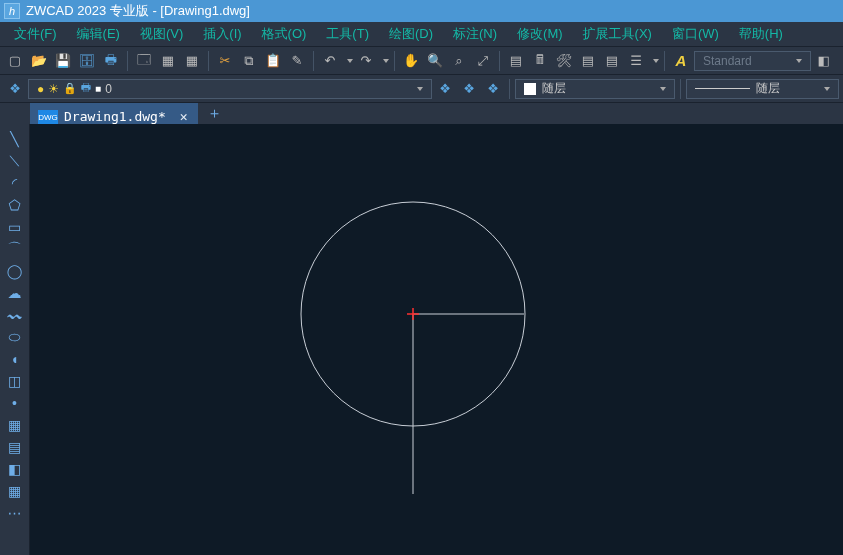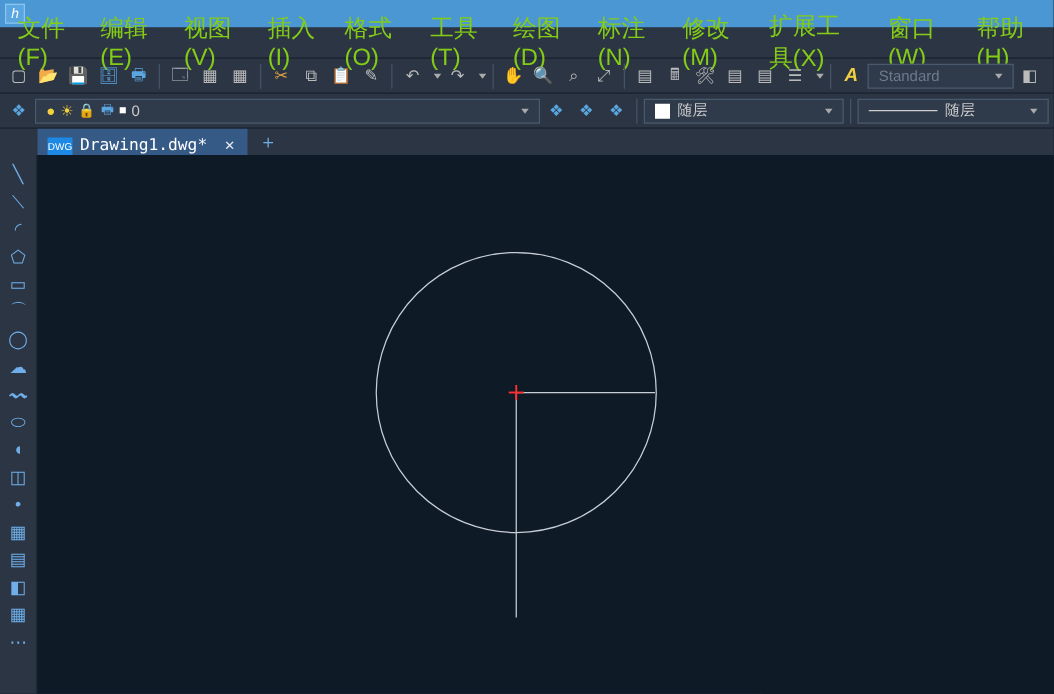--- a/index.html
+++ b/index.html
@@ -37,22 +37,22 @@
   
   .menubar {
     height: 24px;
     background: #2b3544;
     display: flex;
     align-items: center;
     padding: 0 4px;
   }
   .menubar .menu-item {
     padding: 3px 10px;
-    color: #84cc16;
-    font-size: 19px;
+    color: #14b8a6;
+    font-size: 13px;
     cursor: pointer;
   }
 
   
   .toolbar-row {
     height: 28px;
     background: #2b3544;
     border-top: 1px solid #1a222e;
     display: flex;
     align-items: center;
@@ -211,20 +211,21 @@
 
 </style>
 </head>
 <body>
 
 
 
 
 <div class="titlebar">
   <span class="logo">h</span>
+  <span>ZWCAD 2023 专业版 - [Drawing1.dwg]</span>
 </div>
 
 
 <div class="menubar">
   <div class="menu-item">文件(F)</div>
   <div class="menu-item">编辑(E)</div>
   <div class="menu-item">视图(V)</div>
   <div class="menu-item">插入(I)</div>
   <div class="menu-item">格式(O)</div>
   <div class="menu-item">工具(T)</div>

